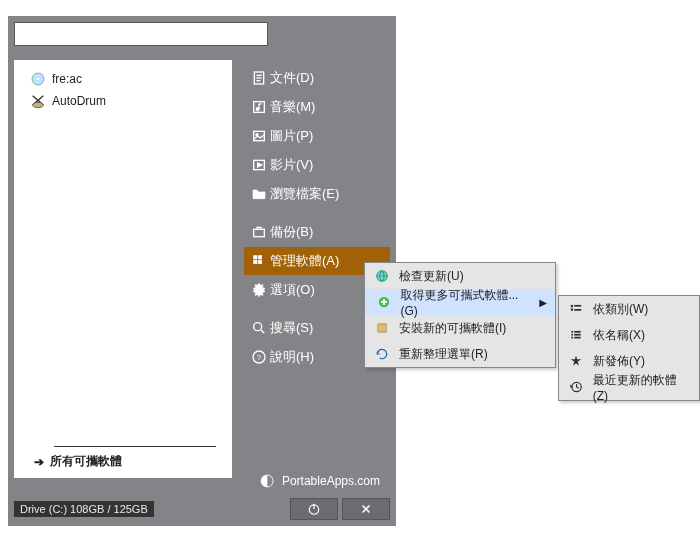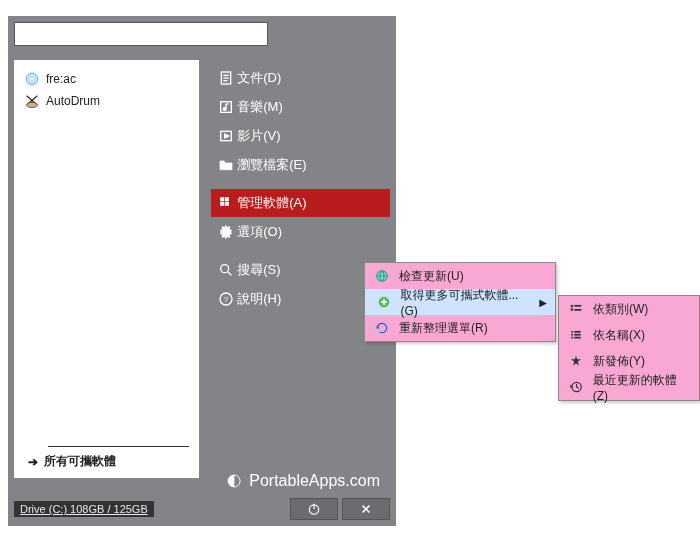--- a/index.html
+++ b/index.html
@@ -36,21 +36,21 @@
     flex: 1; border: none; outline: none;
     font-size: 12px;
   }
   .body-row {
     display: flex; flex: 1; min-height: 0;
   }
   .app-list {
     width: 250px;
     background: #fff;
     height: 418px;
-    padding: 8px 10px;
+    padding: 8px 16px;
     display: flex; flex-direction: column;
   }
   .app-item {
     display: flex; align-items: center;
     gap: 6px;
     padding: 3px 0;
   }
   .app-icon {
     width: 16px; height: 16px;
     display: inline-flex; align-items: center; justify-content: center;
@@ -75,59 +75,58 @@
   .side-item {
     display: flex; align-items: center;
     gap: 2px;
     height: 28px;
     padding: 0 6px;
     color: #fff;
     font-size: 13px;
     cursor: default;
   }
   .side-item.selected {
-    background: #b91c1c;
+    background: #a16207;
   }
   .side-gap { height: 8px; }
   .side-icon {
     width: 18px; height: 18px;
     display: inline-flex; align-items: center; justify-content: center;
     color: #fff;
   }
   .side-icon svg { stroke: #fff; }
   .bottom-row {
     display: flex; align-items: center;
     margin-top: 8px;
     height: 22px;
   }
   .drive-badge {
     background: #333; color: #e8e8e8;
     font-size: 11px;
     padding: 2px 6px;
-    text-decoration: underline;
   }
   .bottom-row .flex { flex: 1; }
   .bottom-btn {
     width: 48px; height: 22px;
     background: #6a6c6f;
     border: 1px solid #555;
     display: flex; align-items: center; justify-content: center;
     color: #fff;
     margin-left: 4px;
   }
   .brand {
     display: flex; align-items: center; gap: 6px;
-    color: #fff; font-size: 16px;
+    color: #fff; font-size: 12px;
     padding: 4px 10px 0 14px;
     margin-top: 6px;
   }
   
   .submenu {
     position: absolute;
-    background: #f9a8d4;
+    background: #e5e5e5;
     border: 1px solid #888;
     box-shadow: 2px 2px 3px rgba(0,0,0,.2);
     z-index: 5;
   }
   .submenu .row {
     display: flex; align-items: center;
     height: 26px;
     gap: 8px;
     padding: 0 8px;
   }
@@ -201,34 +200,53 @@
                 <circle cx="10" cy="15" r="2" fill="#fff"></circle>
                 <path d="M12 15 V8 L16 7"></path>
               </svg>
             </span>
           <span>音樂(M)</span>
         </div>
         <div class="side-item">
           <span class="side-icon">
               <svg width="16" height="16" viewBox="0 0 24 24" fill="none" stroke="#fff" stroke-width="2">
                 <rect x="4" y="5" width="16" height="14"></rect>
+                <circle cx="9" cy="10" r="1.5" fill="#fff"></circle>
+                <path d="M4 17 L10 12 L14 15 L20 10"></path>
+              </svg>
+            </span>
+          <span>圖片(P)</span>
+        </div>
+        <div class="side-item">
+          <span class="side-icon">
+              <svg width="16" height="16" viewBox="0 0 24 24" fill="none" stroke="#fff" stroke-width="2">
+                <rect x="4" y="5" width="16" height="14"></rect>
                 <polygon points="10,9 16,12 10,15" fill="#fff"></polygon>
               </svg>
             </span>
           <span>影片(V)</span>
         </div>
         <div class="side-item">
           <span class="side-icon">
               <svg width="16" height="16" viewBox="0 0 24 24" fill="#fff">
                 <path d="M3 6 L9 6 L11 9 L21 9 L21 19 L3 19 Z"></path>
               </svg>
             </span>
           <span>瀏覽檔案(E)</span>
         </div>
         <div class="side-gap"></div>
+        <div class="side-item">
+          <span class="side-icon">
+              <svg width="16" height="16" viewBox="0 0 24 24" fill="none" stroke="#fff" stroke-width="2">
+                <rect x="4" y="8" width="16" height="11"></rect>
+                <path d="M9 8 V5 H15 V8"></path>
+              </svg>
+            </span>
+          <span>備份(B)</span>
+        </div>
         <div class="side-item selected">
           <span class="side-icon">
               <svg width="16" height="16" viewBox="0 0 24 24" fill="#fff">
                 <rect x="4" y="4" width="5" height="5"></rect>
                 <rect x="11" y="4" width="5" height="5"></rect>
                 <rect x="4" y="11" width="5" height="5"></rect>
                 <rect x="11" y="11" width="5" height="5"></rect>
               </svg>
             </span>
           <span>管理軟體(A)</span>
@@ -313,20 +331,28 @@
           <circle cx="12" cy="12" r="9" fill="#5b5"></circle>
           <line x1="12" y1="7" x2="12" y2="17" stroke="#fff" stroke-width="3"></line>
           <line x1="7" y1="12" x2="17" y2="12" stroke="#fff" stroke-width="3"></line>
         </svg>
       </span>
     <span>取得更多可攜式軟體...(G)</span>
     <span class="arrow">▶</span>
   </div>
   <div class="row">
     <span class="mi">
+        <svg width="14" height="14" viewBox="0 0 24 24" fill="#d8c070" stroke="#960">
+          <rect x="5" y="5" width="14" height="14"></rect>
+        </svg>
+      </span>
+    <span>安裝新的可攜軟體(I)</span>
+  </div>
+  <div class="row">
+    <span class="mi">
         <svg width="14" height="14" viewBox="0 0 24 24" fill="none" stroke="#06c" stroke-width="2">
           <path d="M4 12 A8 8 0 1 1 8 19"></path>
           <polyline points="4,8 4,12 8,12"></polyline>
         </svg>
       </span>
     <span>重新整理選單(R)</span>
   </div>
 </div>
 
 <div id="submenu2" class="submenu">

